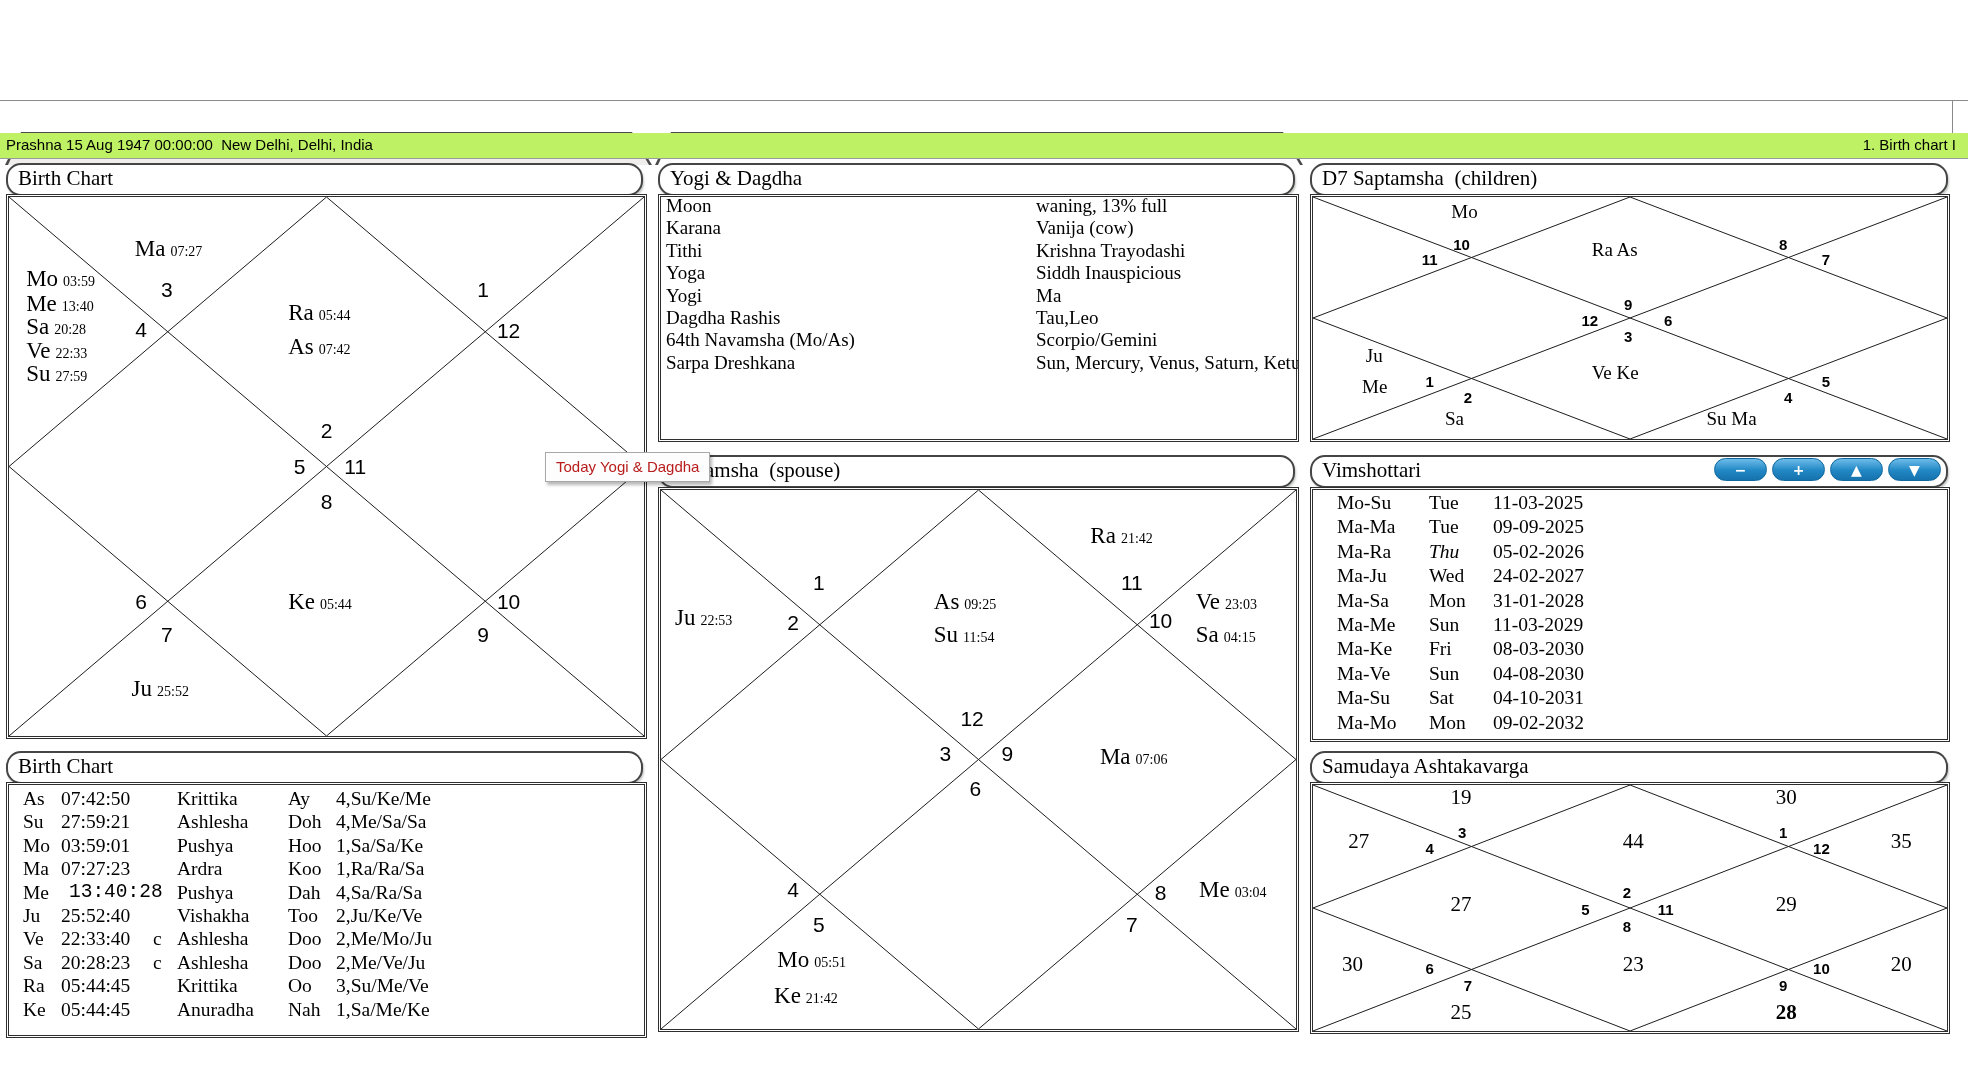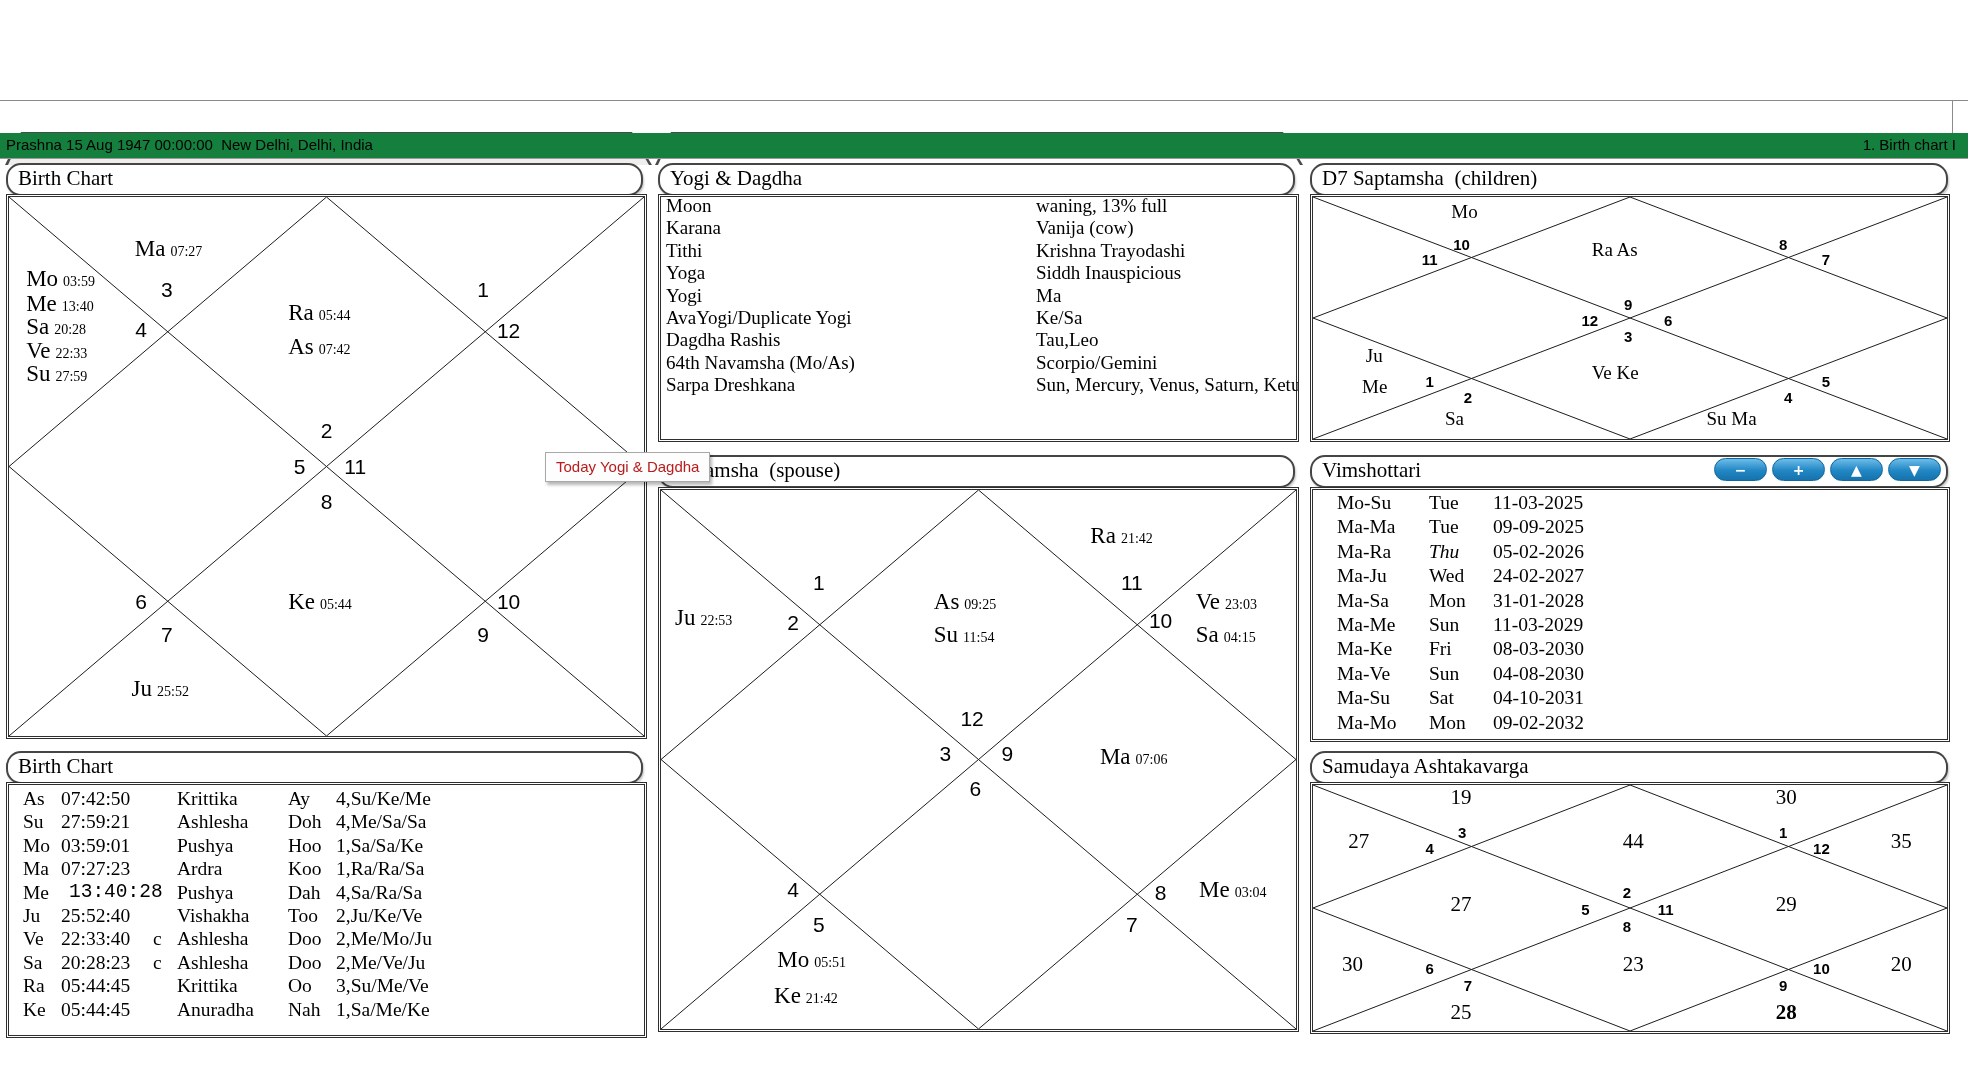--- a/index.html
+++ b/index.html
@@ -11,21 +11,21 @@
 
   
   .tabbar{position:absolute;left:0;top:100px;width:1968px;height:33px;border-top:1px solid #8a8a8a;background:#fff;}
   .tab{position:absolute;top:0;height:33px;cursor:pointer;margin-top:31px;}
   .tab-outer{position:absolute;inset:0;clip-path:polygon(0 100%,16px 0,calc(100% - 20px) 0,100% 100%);background:#4a4a4a;}
   .tab-inner{position:absolute;inset:0;clip-path:polygon(3px 100%,17px 2px,calc(100% - 21px) 2px,calc(100% - 3px) 100%);background:#efeeec;}
   .tab.active .tab-inner{background:#fdfdfd;}
   .tab-label{position:absolute;width:100%;text-align:center;top:7px;font-size:15px;white-space:pre;}
 
   
-  .statusbar{position:absolute;left:0;top:133px;width:1968px;height:25px;background:#15803d;border-bottom:1px solid #9a9a9a;font-size:15px;}
+  .statusbar{position:absolute;left:0;top:133px;width:1968px;height:25px;background:#bef264;border-bottom:1px solid #9a9a9a;font-size:15px;}
   .status-left{position:absolute;left:6px;top:3px;white-space:pre;}
   .status-right{position:absolute;right:12px;top:3px;white-space:pre;}
 
   
   .panel-title{
     position:absolute;height:29px;background:#fff;border:2px solid #454545;border-radius:15px;
     box-shadow:1px 2px 2px rgba(140,150,140,.5);
     font-family:"Liberation Serif",serif;font-size:21px;
   }
   .panel-title .t{position:absolute;left:10px;top:1px;white-space:pre;}
@@ -222,24 +222,20 @@
       <span class="kv-label">Tithi</span>
       <span class="kv-value">Krishna Trayodashi</span>
     </div>
     <div class="kv-row">
       <span class="kv-label">Yoga</span>
       <span class="kv-value">Siddh Inauspicious</span>
     </div>
     <div class="kv-row">
       <span class="kv-label">Yogi</span>
       <span class="kv-value">Ma</span>
-    </div>
-    <div class="kv-row">
-      <span class="kv-label">AvaYogi/Duplicate Yogi</span>
-      <span class="kv-value">Ke/Sa</span>
     </div>
     <div class="kv-row">
       <span class="kv-label">Dagdha Rashis</span>
       <span class="kv-value">Tau,Leo</span>
     </div>
     <div class="kv-row">
       <span class="kv-label">64th Navamsha (Mo/As)</span>
       <span class="kv-value">Scorpio/Gemini</span>
     </div>
     <div class="kv-row">

